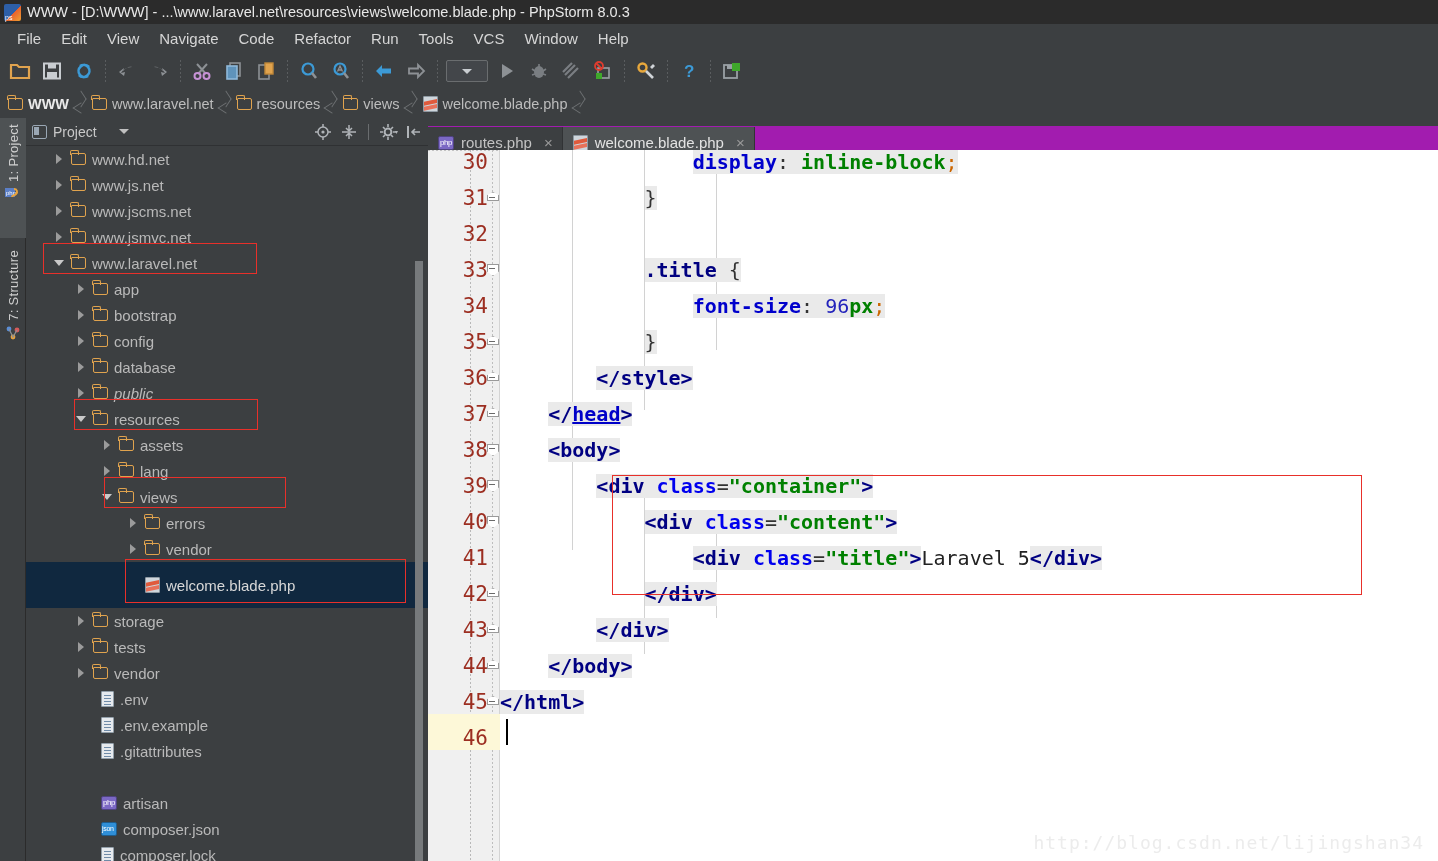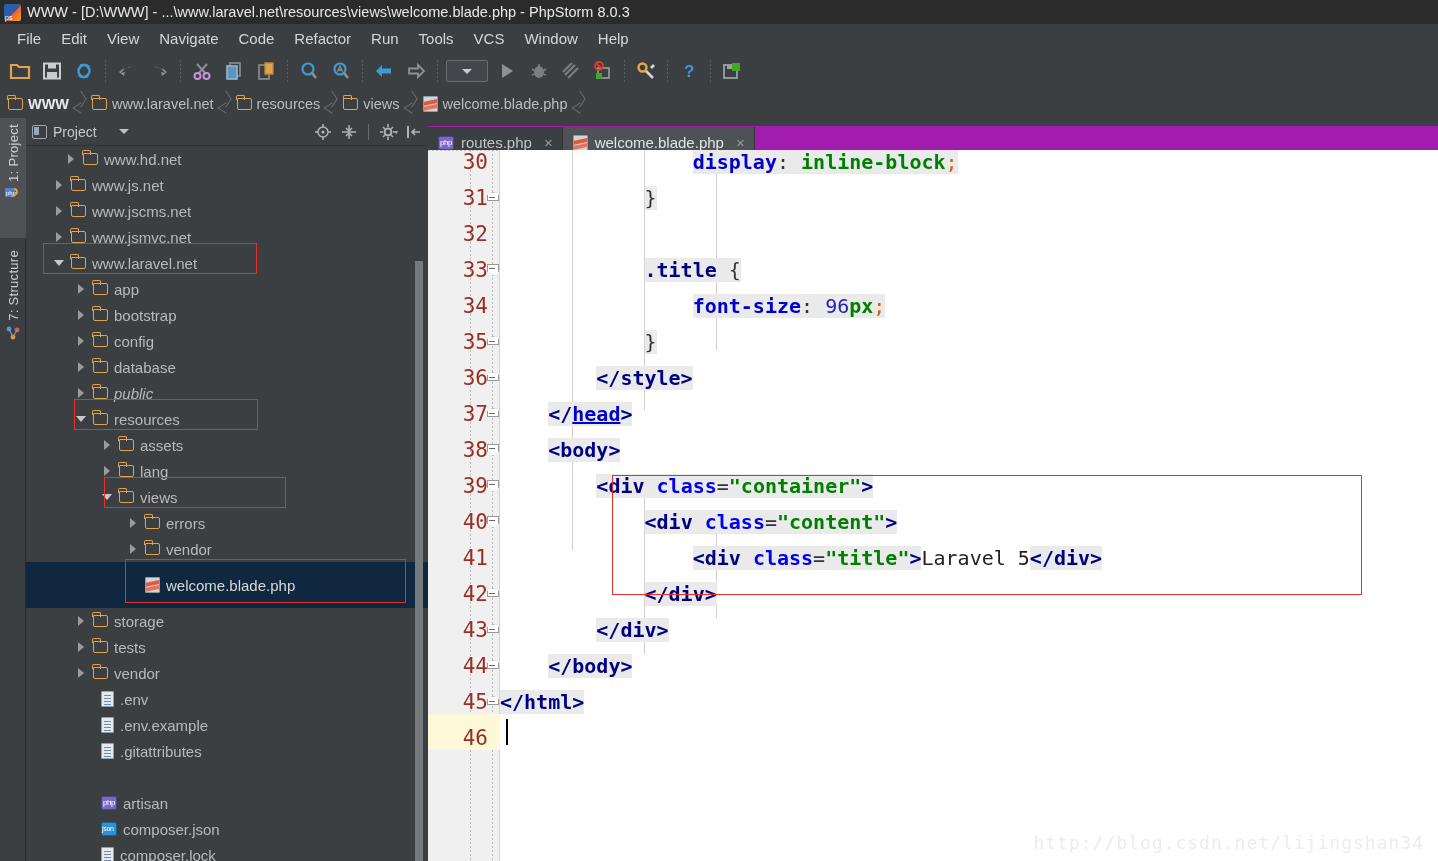--- a/index.html
+++ b/index.html
@@ -549,21 +549,21 @@
           <svg width="16" height="16" viewBox="0 0 16 16">
               <path d="M2 2v12" stroke="#b0b4b8" stroke-width="2"></path>
               <path d="M14 8H6M9 5L6 8l3 3" stroke="#b0b4b8" stroke-width="1.6" fill="none"></path>
             </svg>
         </span>
       </span>
     </div>
 
     <div class="tree">
 
-      <div class="row" style="top:0px;position:absolute;left:0;width:402px;padding-left:40px;">
+      <div class="row" style="top:0px;position:absolute;left:0;width:402px;padding-left:28px;">
         <span class="arrow closed"></span>
         <span class="folder"></span>
         <span class="nm">www.hd.net</span>
       </div>
       <div class="row" style="top:26px;position:absolute;left:0;width:402px;padding-left:28px;">
         <span class="arrow closed"></span>
         <span class="folder"></span>
         <span class="nm">www.js.net</span>
       </div>
       <div class="row" style="top:52px;position:absolute;left:0;width:402px;padding-left:28px;">

